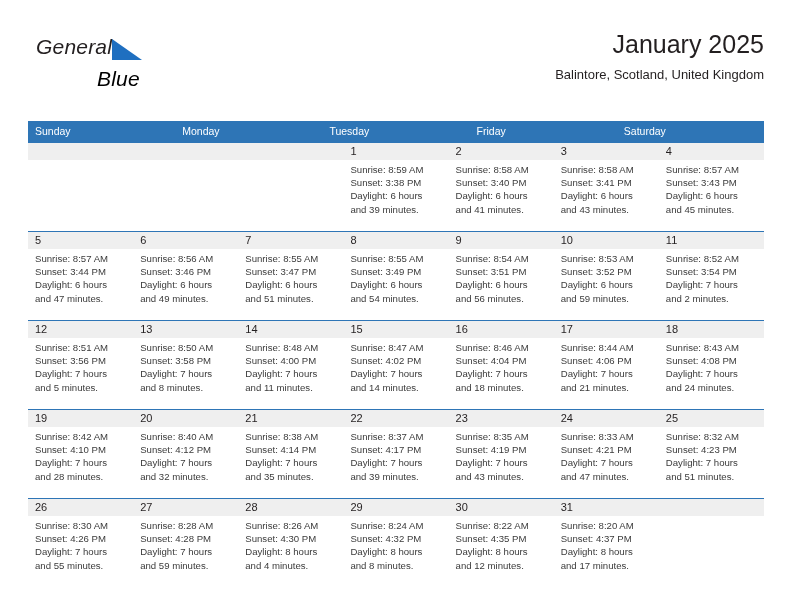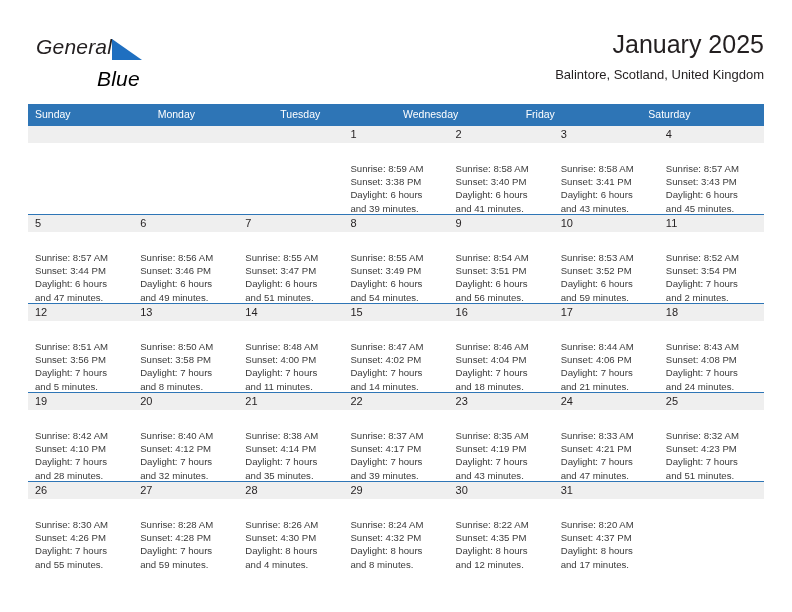--- a/index.html
+++ b/index.html
@@ -82,21 +82,21 @@
     font-size: 13px;
     line-height: 17px;
     color: #231f20;
     white-space: nowrap;
   }
 
   
   .calendar {
     position: absolute;
     left: 28px;
-    top: 104px;
+    top: 121px;
     width: 736px;
   }
   .weekdays {
     display: flex;
     background: #2e75b6;
     height: 21px;
   }
   .weekday {
     flex: 1 1 0;
     font-size: 10.5px;
@@ -129,21 +129,20 @@
     line-height: 17px;
     color: #231f20;
     padding-left: 7px;
     box-sizing: border-box;
   }
   .day-info {
     padding: 3px 7px 0 7px;
     font-size: 9.6px;
     line-height: 13.2px;
     color: #3b3b3b;
-    margin-top: 16px;
   }
   .day-info div {
     white-space: nowrap;
   }
 </style>
 </head>
 <body>
 
 <div class="page">
 
@@ -161,21 +160,20 @@
     </div>
 
   </div>
 
   <div class="calendar">
 
     <div class="weekdays">
       <div class="weekday">Sunday</div>
       <div class="weekday">Monday</div>
       <div class="weekday">Tuesday</div>
-      <div class="weekday">Wednesday</div>
       <div class="weekday">Friday</div>
       <div class="weekday">Saturday</div>
     </div>
 
     <div class="week">
       <div class="day empty">
         <div class="day-number"></div>
 
       </div>
       <div class="day empty">

